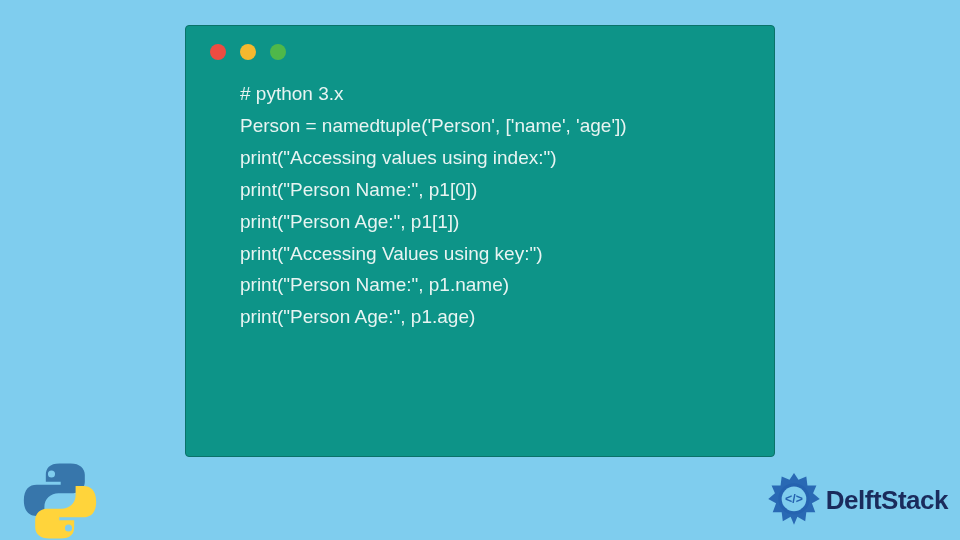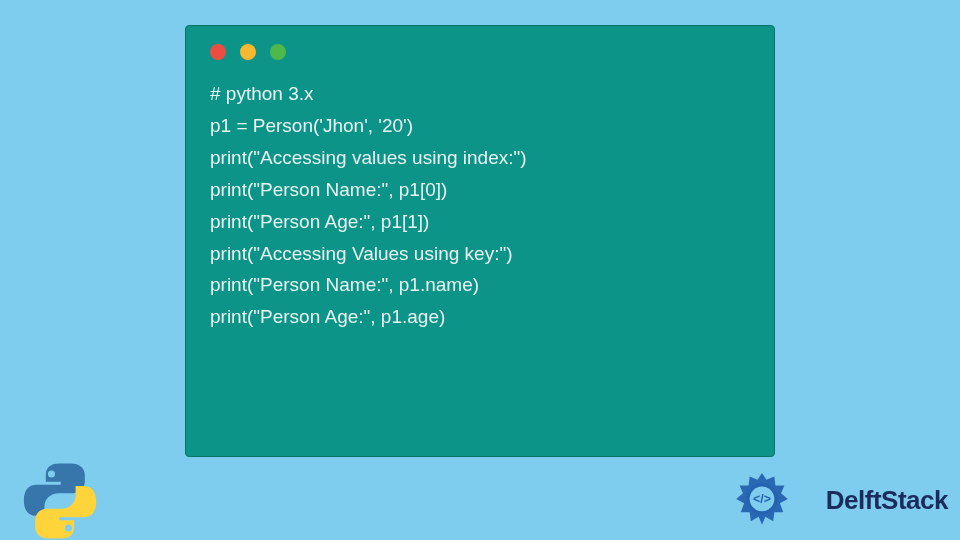--- a/index.html
+++ b/index.html
@@ -39,20 +39,21 @@
     .win-btn.yellow { background: #f5b82e; }
     .win-btn.green { background: #4fb84a; }
     .code-lines {
       color: #e8f4f2;
       font-size: 19px;
       line-height: 1.68;
       font-family: Arial, Helvetica, sans-serif;
     }
     .code-line {
       white-space: pre;
+      margin-left: 30px;
     }
     .python-logo {
       position: absolute;
       left: 20px;
       bottom: 0px;
       width: 80px;
       height: 78px;
     }
     .delft-brand {
       position: absolute;
@@ -64,35 +65,34 @@
     }
     .delft-icon {
       width: 56px;
       height: 56px;
     }
     .delft-text {
       font-size: 26px;
       font-weight: 600;
       color: #1a2b5c;
       letter-spacing: -0.5px;
-      margin-left: 32px;
     }
   </style>
 </head>
 <body>
 
 <div class="code-window">
   <div class="window-buttons">
     <div class="win-btn red"></div>
     <div class="win-btn yellow"></div>
     <div class="win-btn green"></div>
   </div>
   <div class="code-lines">
     <div class="code-line"># python 3.x</div>
-    <div class="code-line">p1 = Person('Jhon', '20')</div>
+    <div class="code-line">Person = namedtuple('Person', ['name', 'age'])</div>
     <div class="code-line">print("Accessing values using index:")</div>
     <div class="code-line">print("Person Name:", p1[0])</div>
     <div class="code-line">print("Person Age:", p1[1])</div>
     <div class="code-line">print("Accessing Values using key:")</div>
     <div class="code-line">print("Person Name:", p1.name)</div>
     <div class="code-line">print("Person Age:", p1.age)</div>
   </div>
 </div>
 
 <div class="python-logo">

